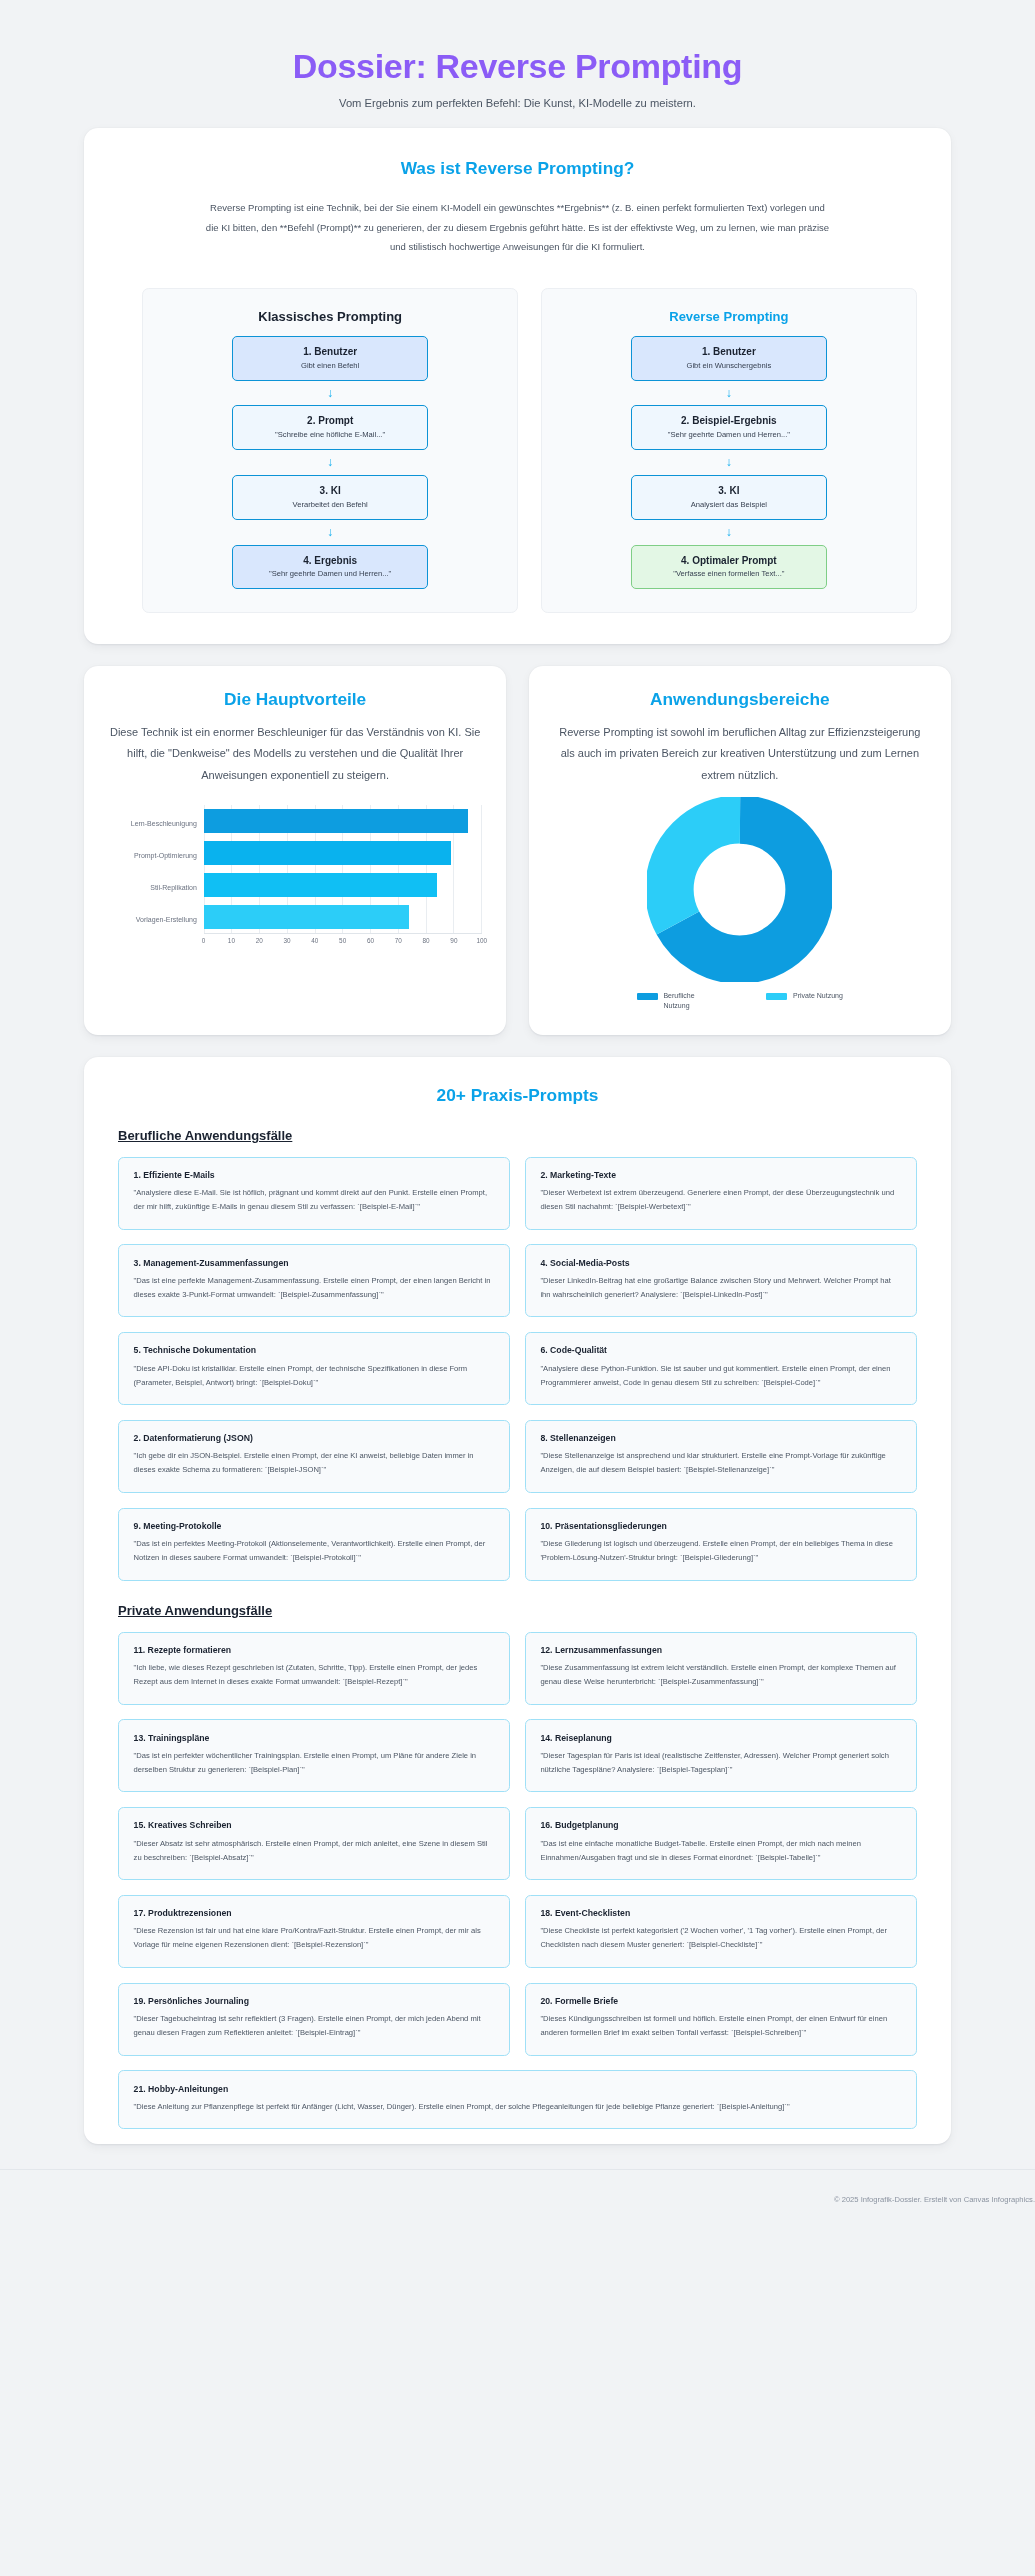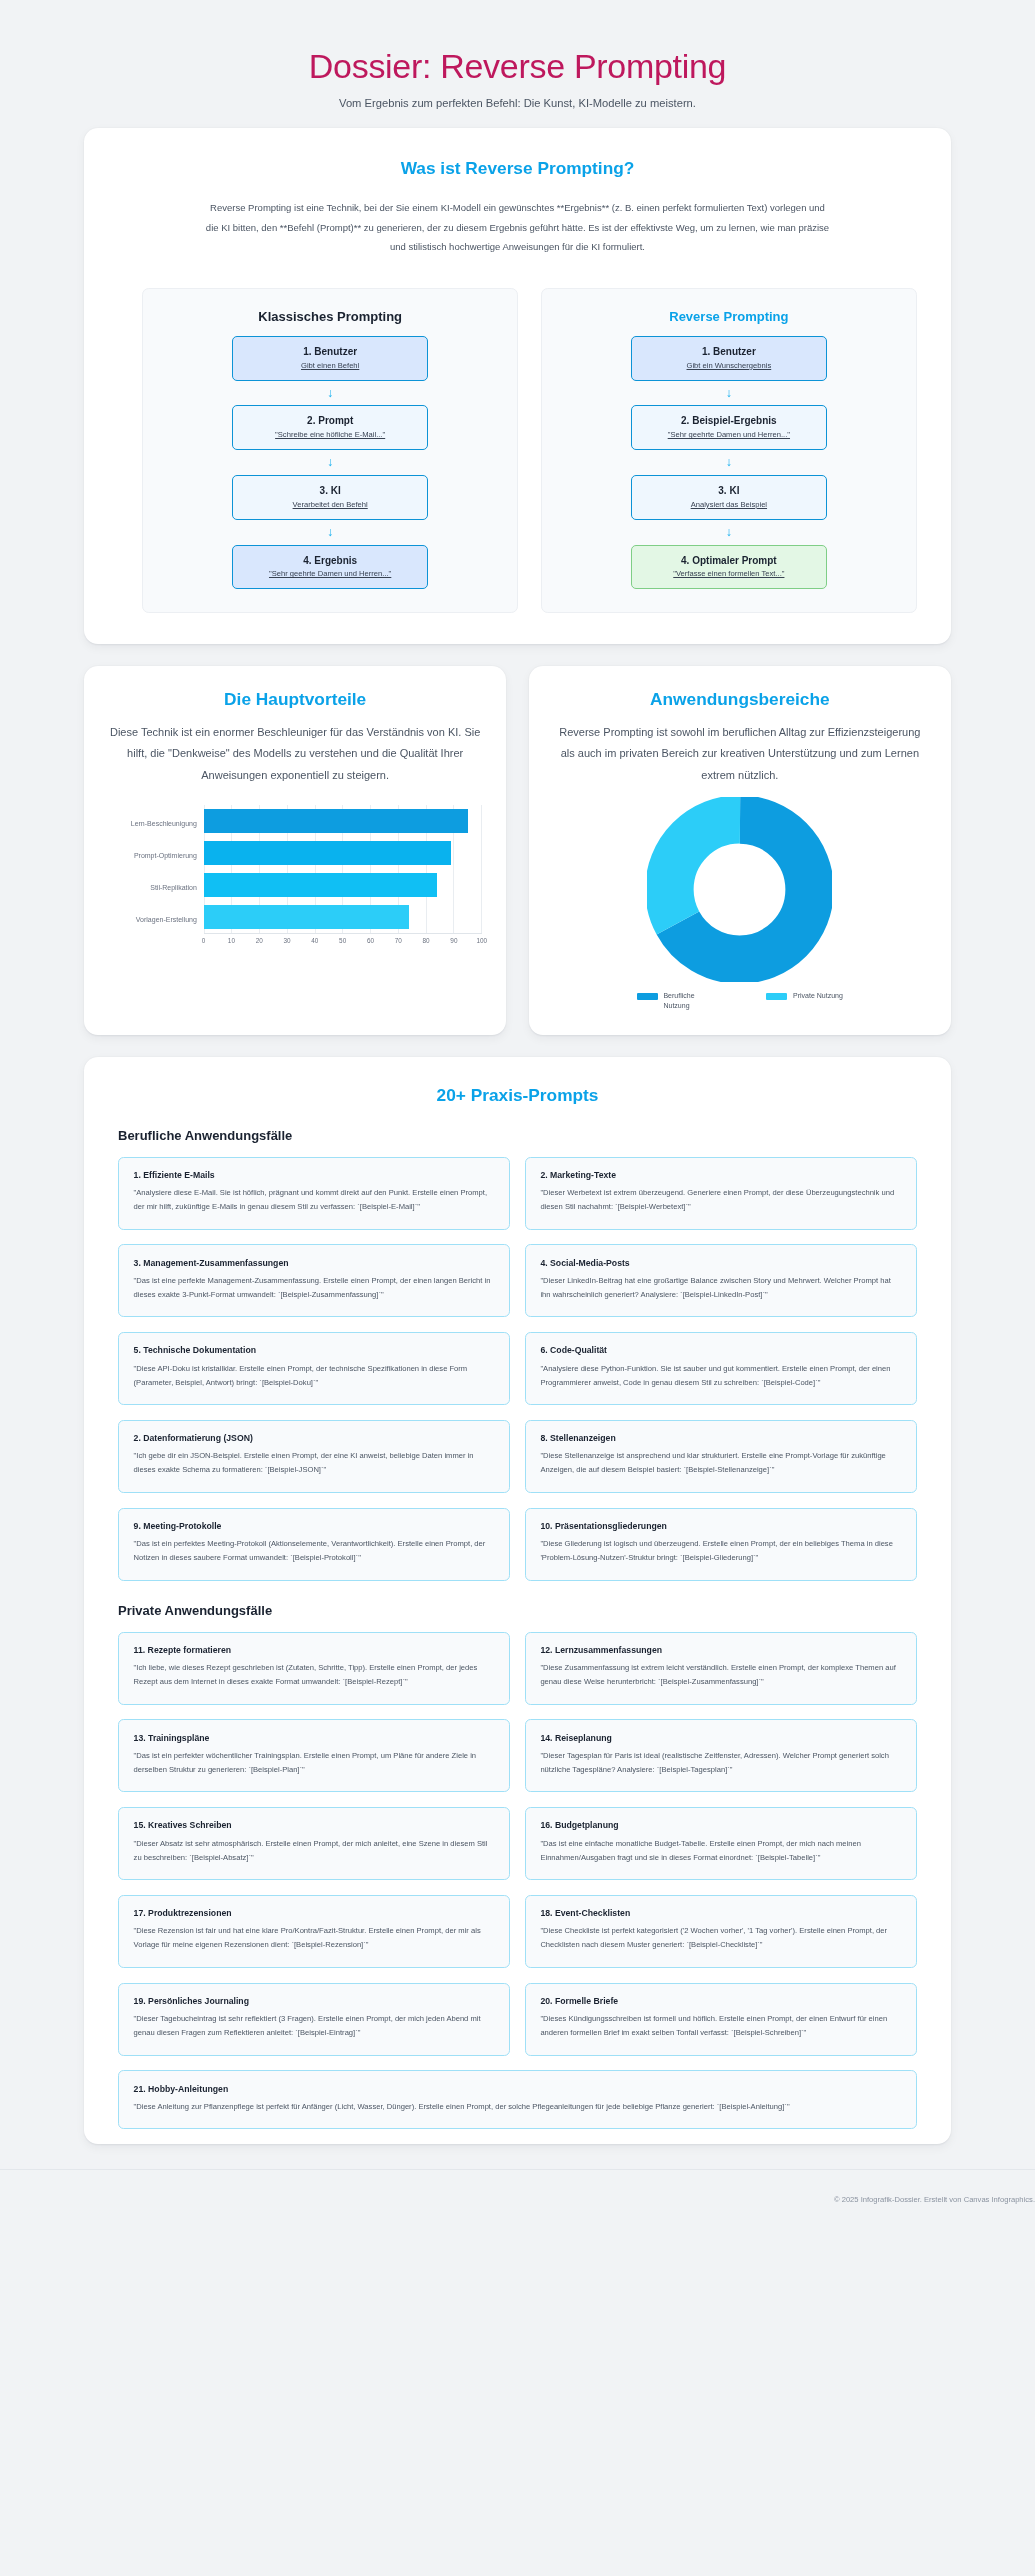--- a/index.html
+++ b/index.html
@@ -10,22 +10,22 @@
     color: #1f2937;
   }
   body { padding: 0 0 0 0; }
 
   .page { width: 1035px; margin: 0 auto; }
 
   
   .hero { text-align: center; padding: 47px 0 19px; }
   .hero-title {
     font-size: 34px;
-    font-weight: normal;
-    color: #be185d;
+    font-weight: bold;
+    color: #8b5cf6;
     letter-spacing: -0.3px;
     line-height: 1.12;
   }
   .hero-sub {
     margin-top: 12.3px;
     font-size: 11.2px;
     color: #4b5563;
     font-weight: 400;
   }
 
@@ -81,21 +81,21 @@
     margin: 0 auto;
     border: 1.1px solid #0c93d6;
     border-radius: 5px;
     background: #eff7fe;
     padding: 9px 5.6px 10px;
     text-align: center;
   }
   .node.hl-blue  { background: #d9e7fd; }
   .node.hl-green { background: #e3f7e5; border-color: #7fce86; }
   .node-title { font-size: 10px; font-weight: bold; color: #1a2230; }
-  .node-desc  { font-size: 7.6px; color: #374151; margin-top: 3.9px; text-decoration: underline; }
+  .node-desc  { font-size: 7.6px; color: #374151; margin-top: 3.9px; }
 
   .arrow {
     text-align: center;
     color: #17b0ef;
     font-size: 12.3px;
     line-height: 1;
     margin: 6.2px 0 6.2px;
     font-weight: bold;
   }
 
@@ -157,20 +157,21 @@
   .legend-swatch { width: 21px; height: 7.3px; border-radius: 1.1px; margin-top: 1.7px; flex: none; }
   .legend-text { font-size: 7px; color: #4b5563; max-width: 53px; line-height: 1.35; }
 
   
   .prompts-card { margin: 22.4px 84px 0; padding: 28px 34px 15px; }
   .group-title {
     font-size: 13px;
     font-weight: bold;
     color: #1a2230;
     margin: 22.4px 0 13.4px;
+    text-decoration: underline;
   }
   .prompt-grid {
     display: grid;
     grid-template-columns: 1fr 1fr;
     gap: 14.6px;
   }
   .prompt-card {
     background: #f8fafc;
     border: 0.6px solid #9fe0f7;
     border-radius: 5.6px;

